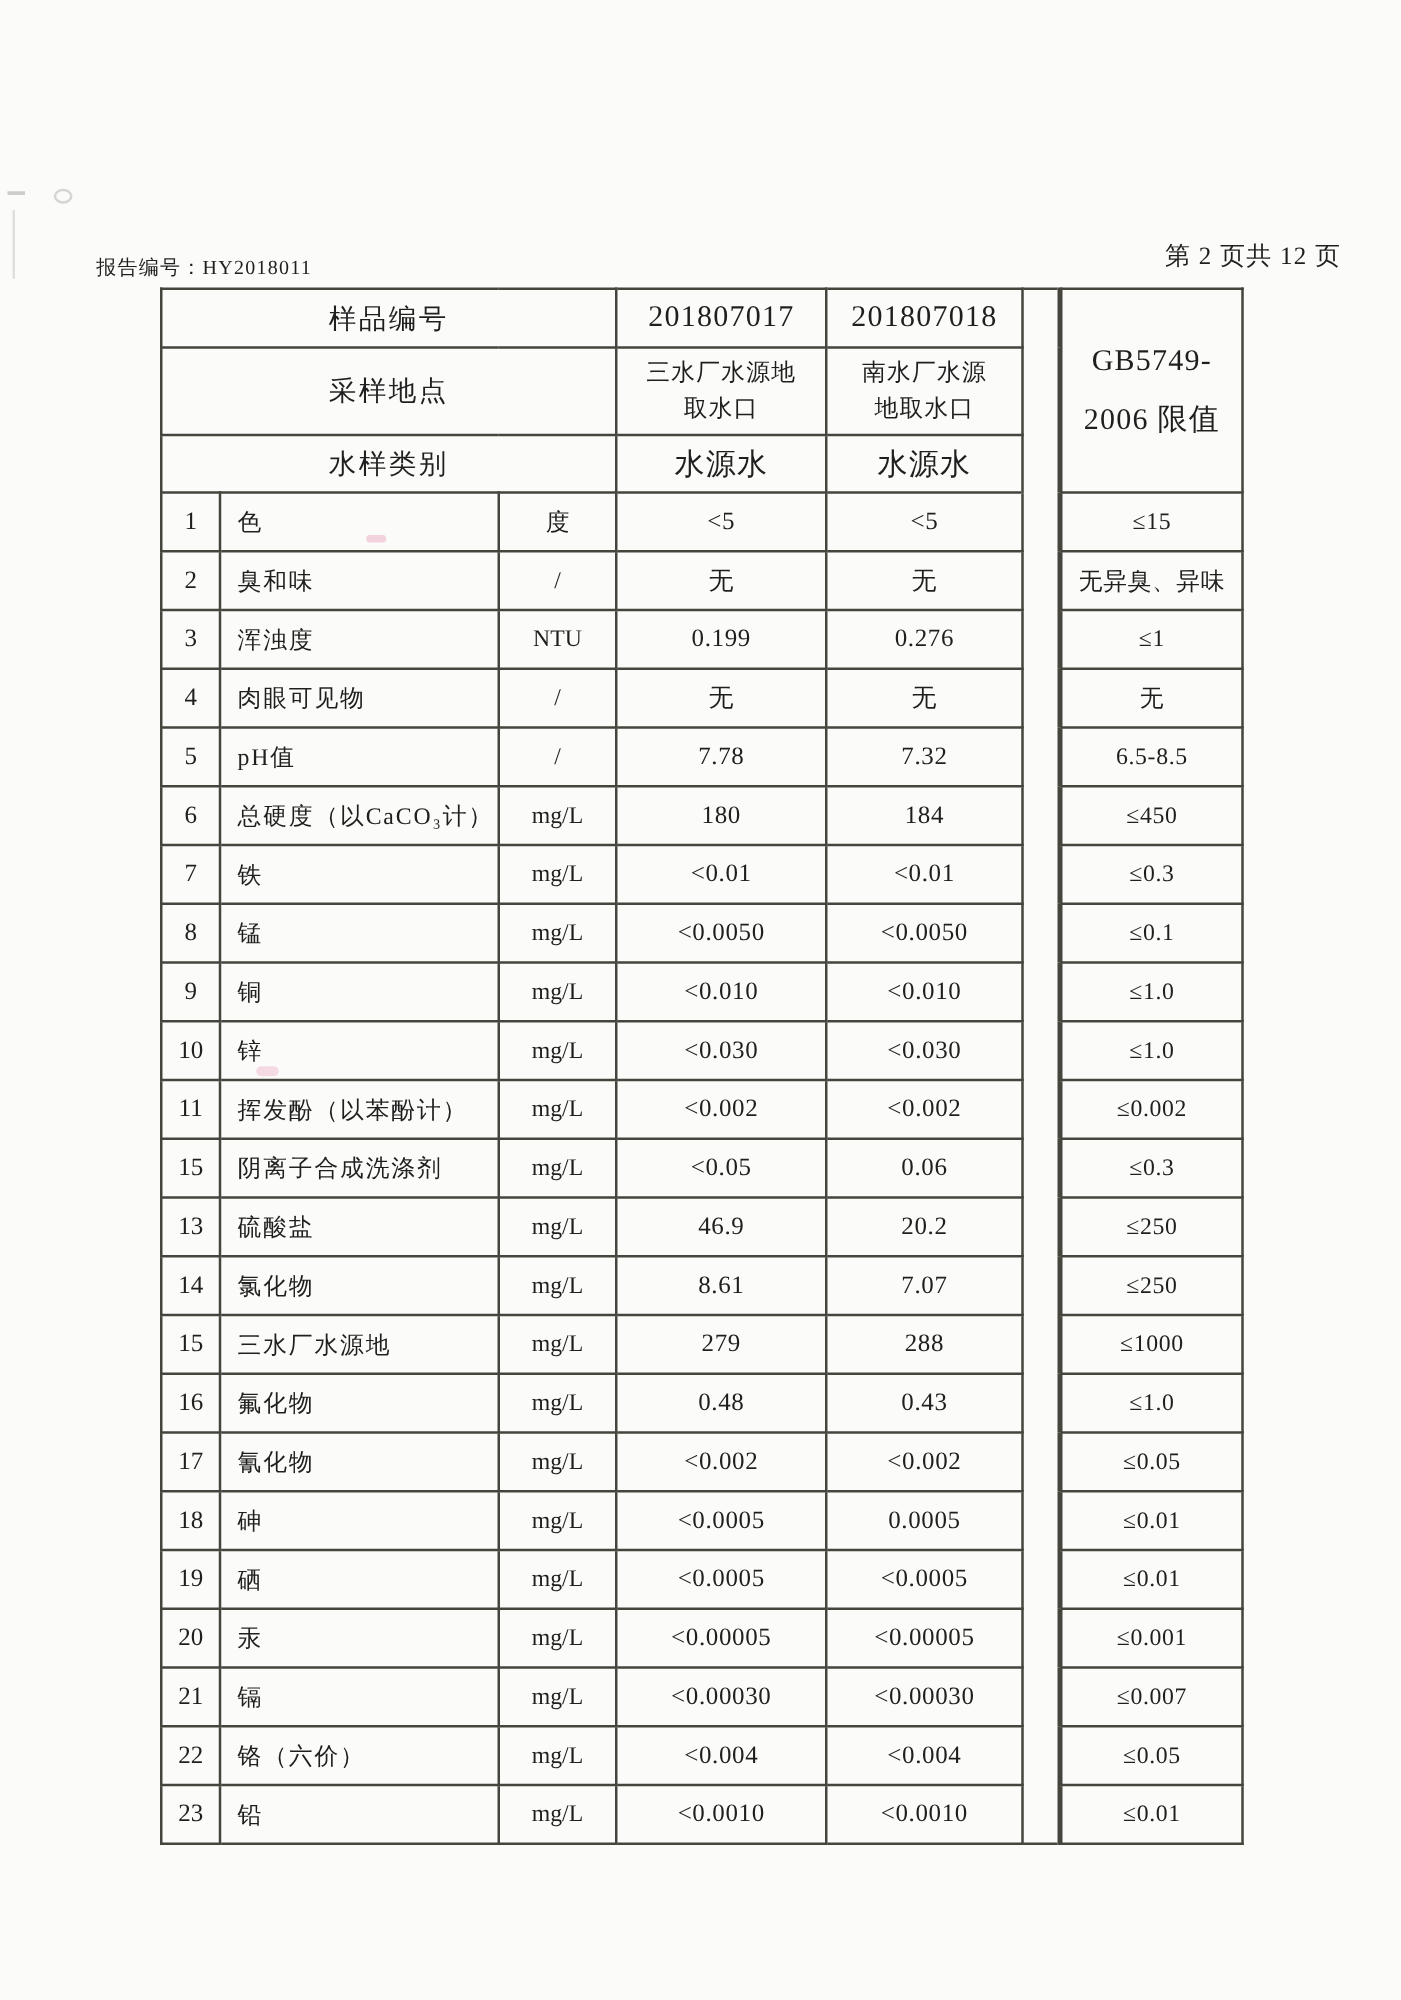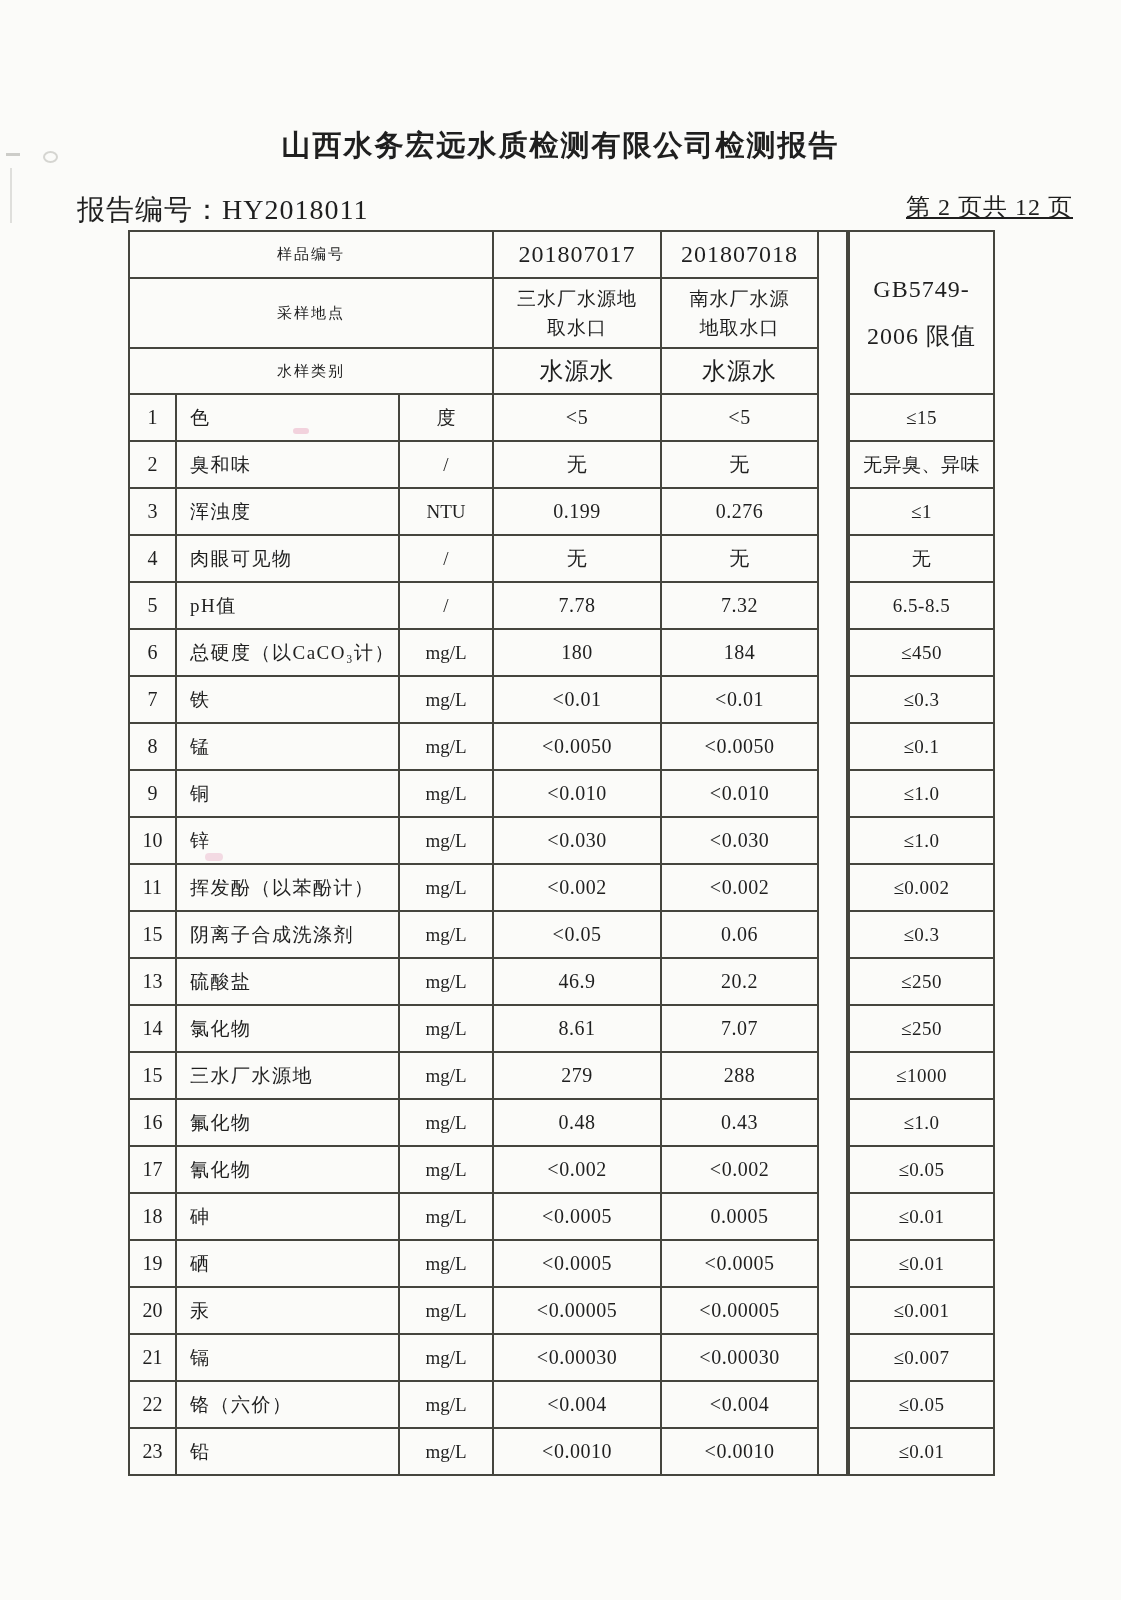--- a/index.html
+++ b/index.html
@@ -18,46 +18,46 @@
     position:relative;width:1121px;height:1600px;overflow:hidden;
     background:var(--paper);
   }
   .title{
     position:absolute;top:126px;left:0;width:100%;
     text-align:center;
     font-family:"Liberation Sans","DejaVu Sans",sans-serif;
     font-weight:bold;font-size:29px;letter-spacing:2px;
   }
   .meta-left{
-    position:absolute;top:191px;left:77px;
-    font-size:28px;letter-spacing:1px;
+    position:absolute;top:204px;left:77px;
+    font-size:16px;letter-spacing:1px;
   }
   .meta-right{
     position:absolute;top:191px;right:48px;
-    font-size:24px;letter-spacing:1px;text-decoration:underline;
+    font-size:20px;letter-spacing:1px;
   }
   table{border-collapse:collapse;table-layout:fixed;}
   .main-table{
     position:absolute;left:128px;top:230px;
     border-top:2px solid var(--border);
     border-bottom:2px solid var(--border);
   }
   .main-table td{
     border:2px solid var(--border);
     text-align:center;vertical-align:middle;
     font-size:20px;padding:0;overflow:hidden;
   }
   .main-table td.c-spacer{
     border-top:none;border-bottom:none;
   }
   .r-h1 td{height:45px;}
   .r-h2 td{height:68px;}
   .r-h3 td{height:44px;}
   .r-body td, tbody#rows-body td{height:45px;}
-  td.h-label{font-size:15px;letter-spacing:2px;}
+  td.h-label{font-size:22px;letter-spacing:2px;}
   td.h-val{font-size:24px;letter-spacing:1px;}
   td.h-loc{font-size:19px;white-space:pre-line;line-height:29px;letter-spacing:1px;}
   td.c-no{font-size:20px;}
   td.c-name{text-align:left;padding-left:13px;font-size:19px;letter-spacing:1.5px;}
   td.c-unit{font-size:19px;}
   td.c-val{font-size:20px;letter-spacing:0.5px;}
   .gb-table{
     position:absolute;left:848px;top:230px;
   }
   .gb-table td{
@@ -76,21 +76,20 @@
   .a-ring{left:43px;top:151px;width:11px;height:8px;border:2px solid #b0b0aa;border-radius:50%;opacity:.5;}
   .a-line{left:10px;top:168px;width:2px;height:55px;background:#bdbdb7;opacity:.45;}
   .a-smudge1{left:293px;top:428px;width:16px;height:6px;background:#e9aac2;border-radius:3px;opacity:.5;}
   .a-smudge2{left:205px;top:853px;width:18px;height:8px;background:#e9aac2;border-radius:4px;opacity:.4;}
 </style>
 </head>
 <body>
 
 <div class="paper">
 
-  <div class="title">山西水务宏远水质检测有限公司检测报告</div>
 
   <div class="meta-left">报告编号：HY2018011</div>
   <div class="meta-right">第 2 页共 12 页</div>
 
   <table class="main-table">
     <colgroup>
       <col style="width:47px">
         <col style="width:223px">
         <col style="width:94px">
       <col style="width:168px">

